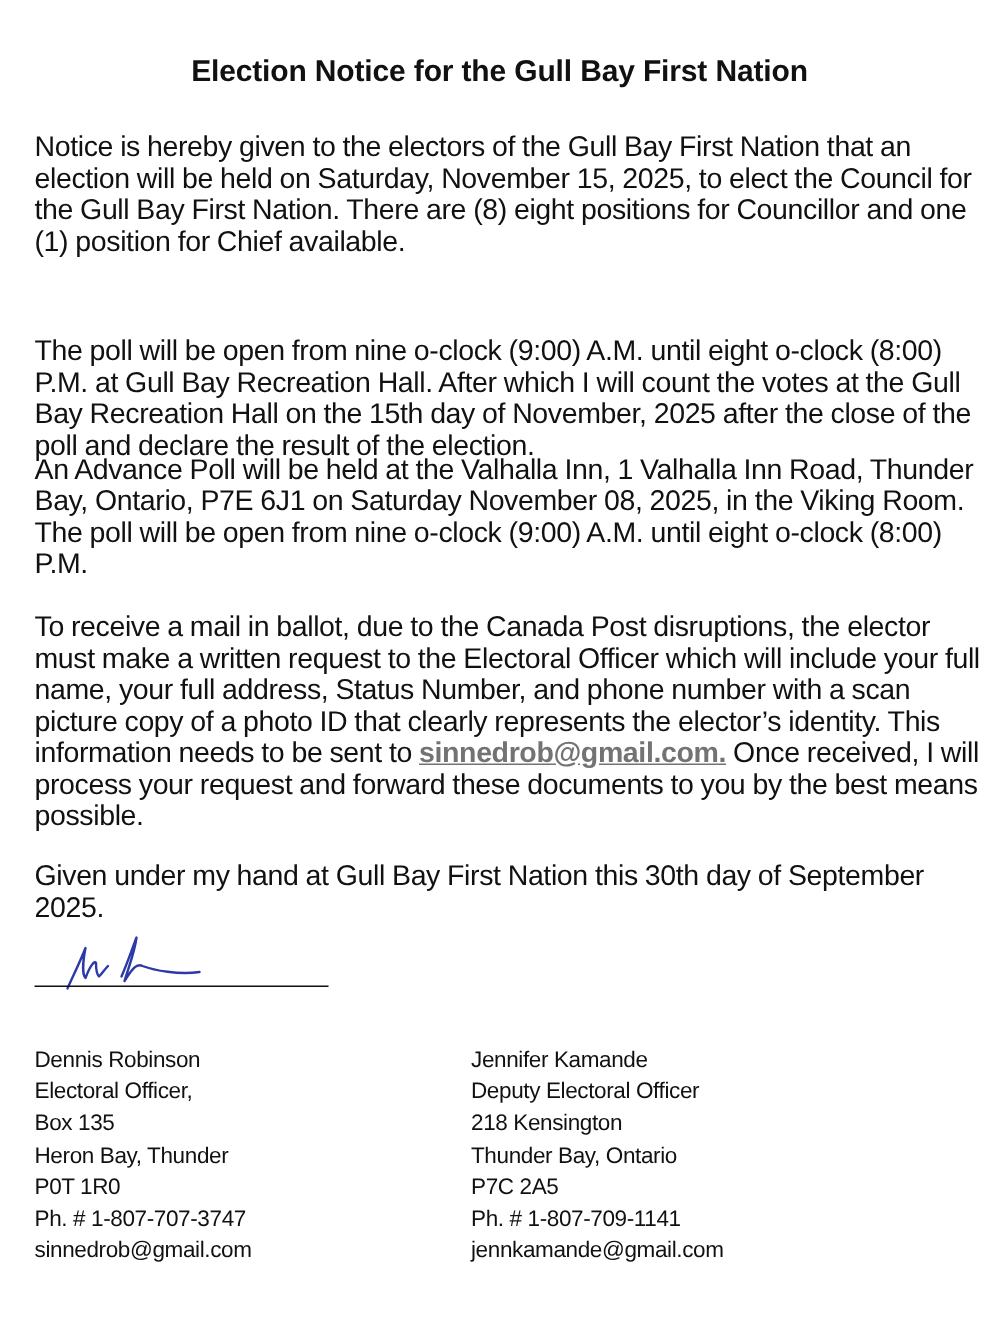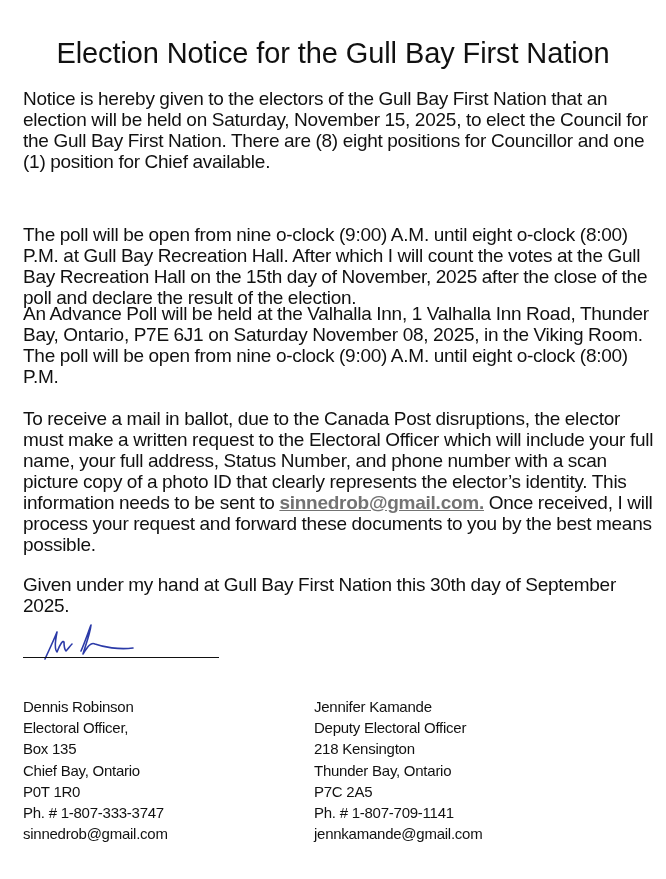--- a/index.html
+++ b/index.html
@@ -1,19 +1,19 @@
 <!DOCTYPE html>
 <html><head>
 <meta charset="utf-8">
 <style>
   html, body { margin: 0; padding: 0; background: #ffffff; }
   body { width: 666px; height: 879px; position: relative; overflow: hidden;
          font-family: "Liberation Sans", sans-serif; color: #111111; }
   .title { position: absolute; top: 37px; left: 0; width: 666px; text-align: center;
-           font-size: 29px; letter-spacing: -0.1px; margin: 0; font-weight: normal; }
+           font-size: 20px; letter-spacing: -0.1px; margin: 0; font-weight: bold; }
   .para { position: absolute; left: 23px; width: 632px; font-size: 19px;
           line-height: 21px; margin: 0; letter-spacing: -0.25px; word-spacing: -0.3px; }
   #p1 { top: 88px; }
   #p2 { top: 224px; }
   #p3 { top: 303px; }
   #p4 { top: 408px; }
   #p5 { top: 574px; }
   .email-link { font-weight: bold; text-decoration: underline; color: #737373; cursor: pointer; }
   .sig-block { position: absolute; top: 622px; left: 23px; width: 196px; height: 36px; }
   .sig-line { position: absolute; left: 0; bottom: 0; width: 196px; height: 1.5px; background: #111111; }
@@ -42,23 +42,23 @@
     <path id="sig-path" d="M12 37 C16 28, 20 20, 24 10 C22 20, 22 28, 24 30 C27 22, 30 18, 31 20 C31 24, 32 28, 33 29 C35 27, 37 24, 39 22
              M48 29 C52 20, 56 8, 58 3 C57 12, 53 22, 50 32 C55 24, 58 20, 62 22 C70 25, 86 28, 100 26" fill="none" stroke-width="1.6" stroke-linecap="round" stroke-linejoin="round" stroke="#2b3aa8"></path>
   </svg>
   <div class="sig-line"></div>
 </div>
 
 <div class="contact" id="contact-left">
   <div>Dennis Robinson</div>
   <div>Electoral Officer,</div>
   <div>Box 135</div>
-  <div>Chief Bay, Ontario</div>
+  <div>Heron Bay, Thunder</div>
   <div>P0T 1R0</div>
-  <div>Ph. # 1-807-333-3747</div>
+  <div>Ph. # 1-807-707-3747</div>
   <div>sinnedrob@gmail.com</div>
 </div>
 
 <div class="contact" id="contact-right">
   <div>Jennifer Kamande</div>
   <div>Deputy Electoral Officer</div>
   <div>218 Kensington</div>
   <div>Thunder Bay, Ontario</div>
   <div>P7C 2A5</div>
   <div>Ph. # 1-807-709-1141</div>

